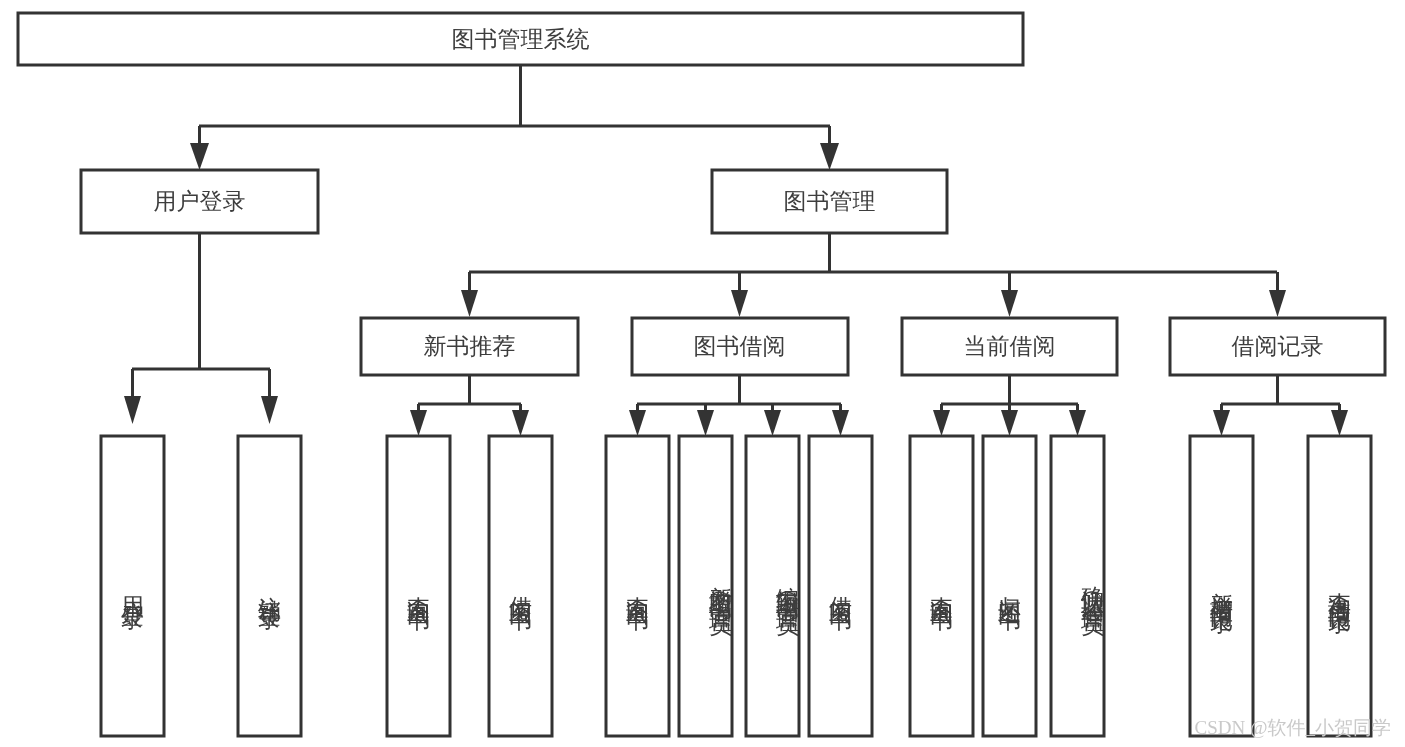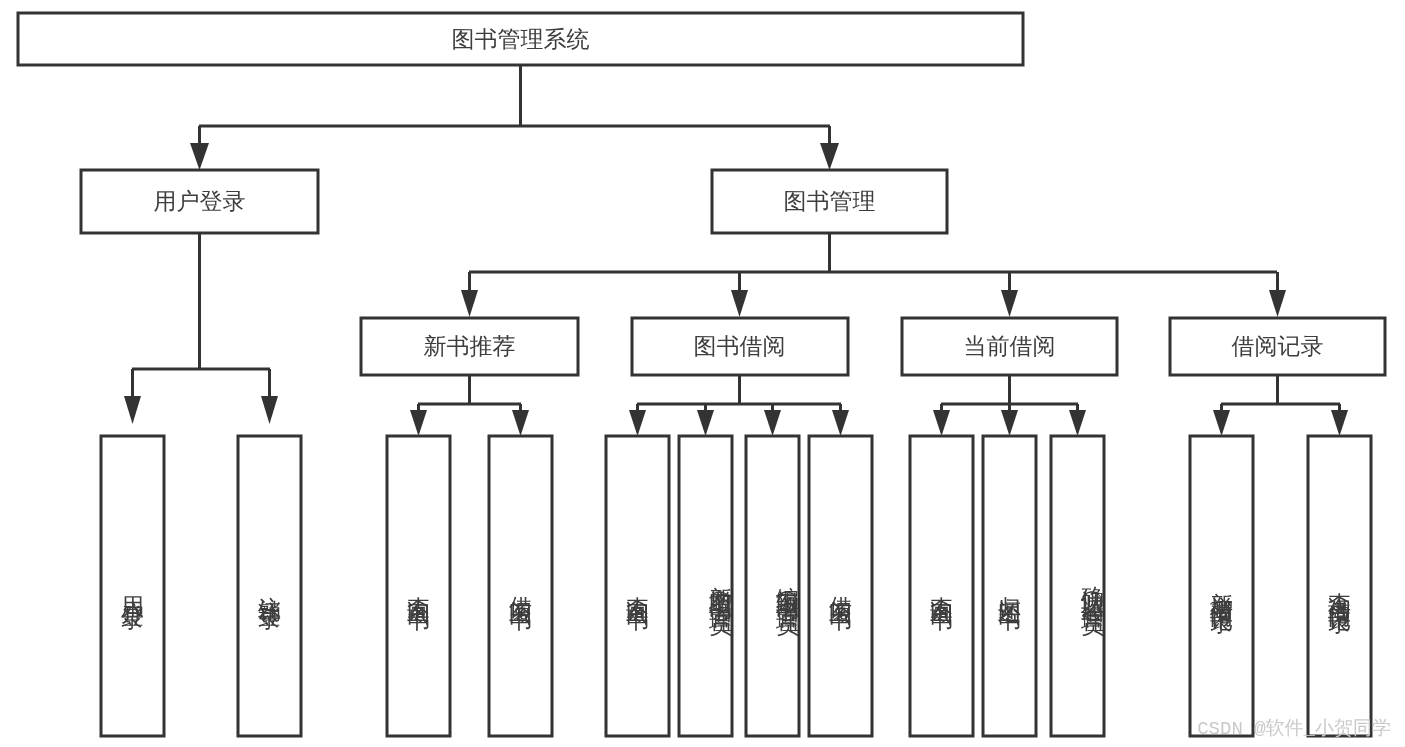--- a/index.html
+++ b/index.html
@@ -63,21 +63,21 @@
     justify-content: center;
     pointer-events: none;
     user-select: none;
   }
   .watermark {
     position: absolute;
     right: 14px;
     bottom: 6px;
     color: #c9c9c9;
     font-size: 19px;
-    font-family: Liberation Mono, monospace;
+    font-family: Liberation Serif, serif;
     white-space: nowrap;
     user-select: none;
     text-align: right;
   }
 </style>
 </head>
 <body>
 
 <div id="diagram-root">
 

